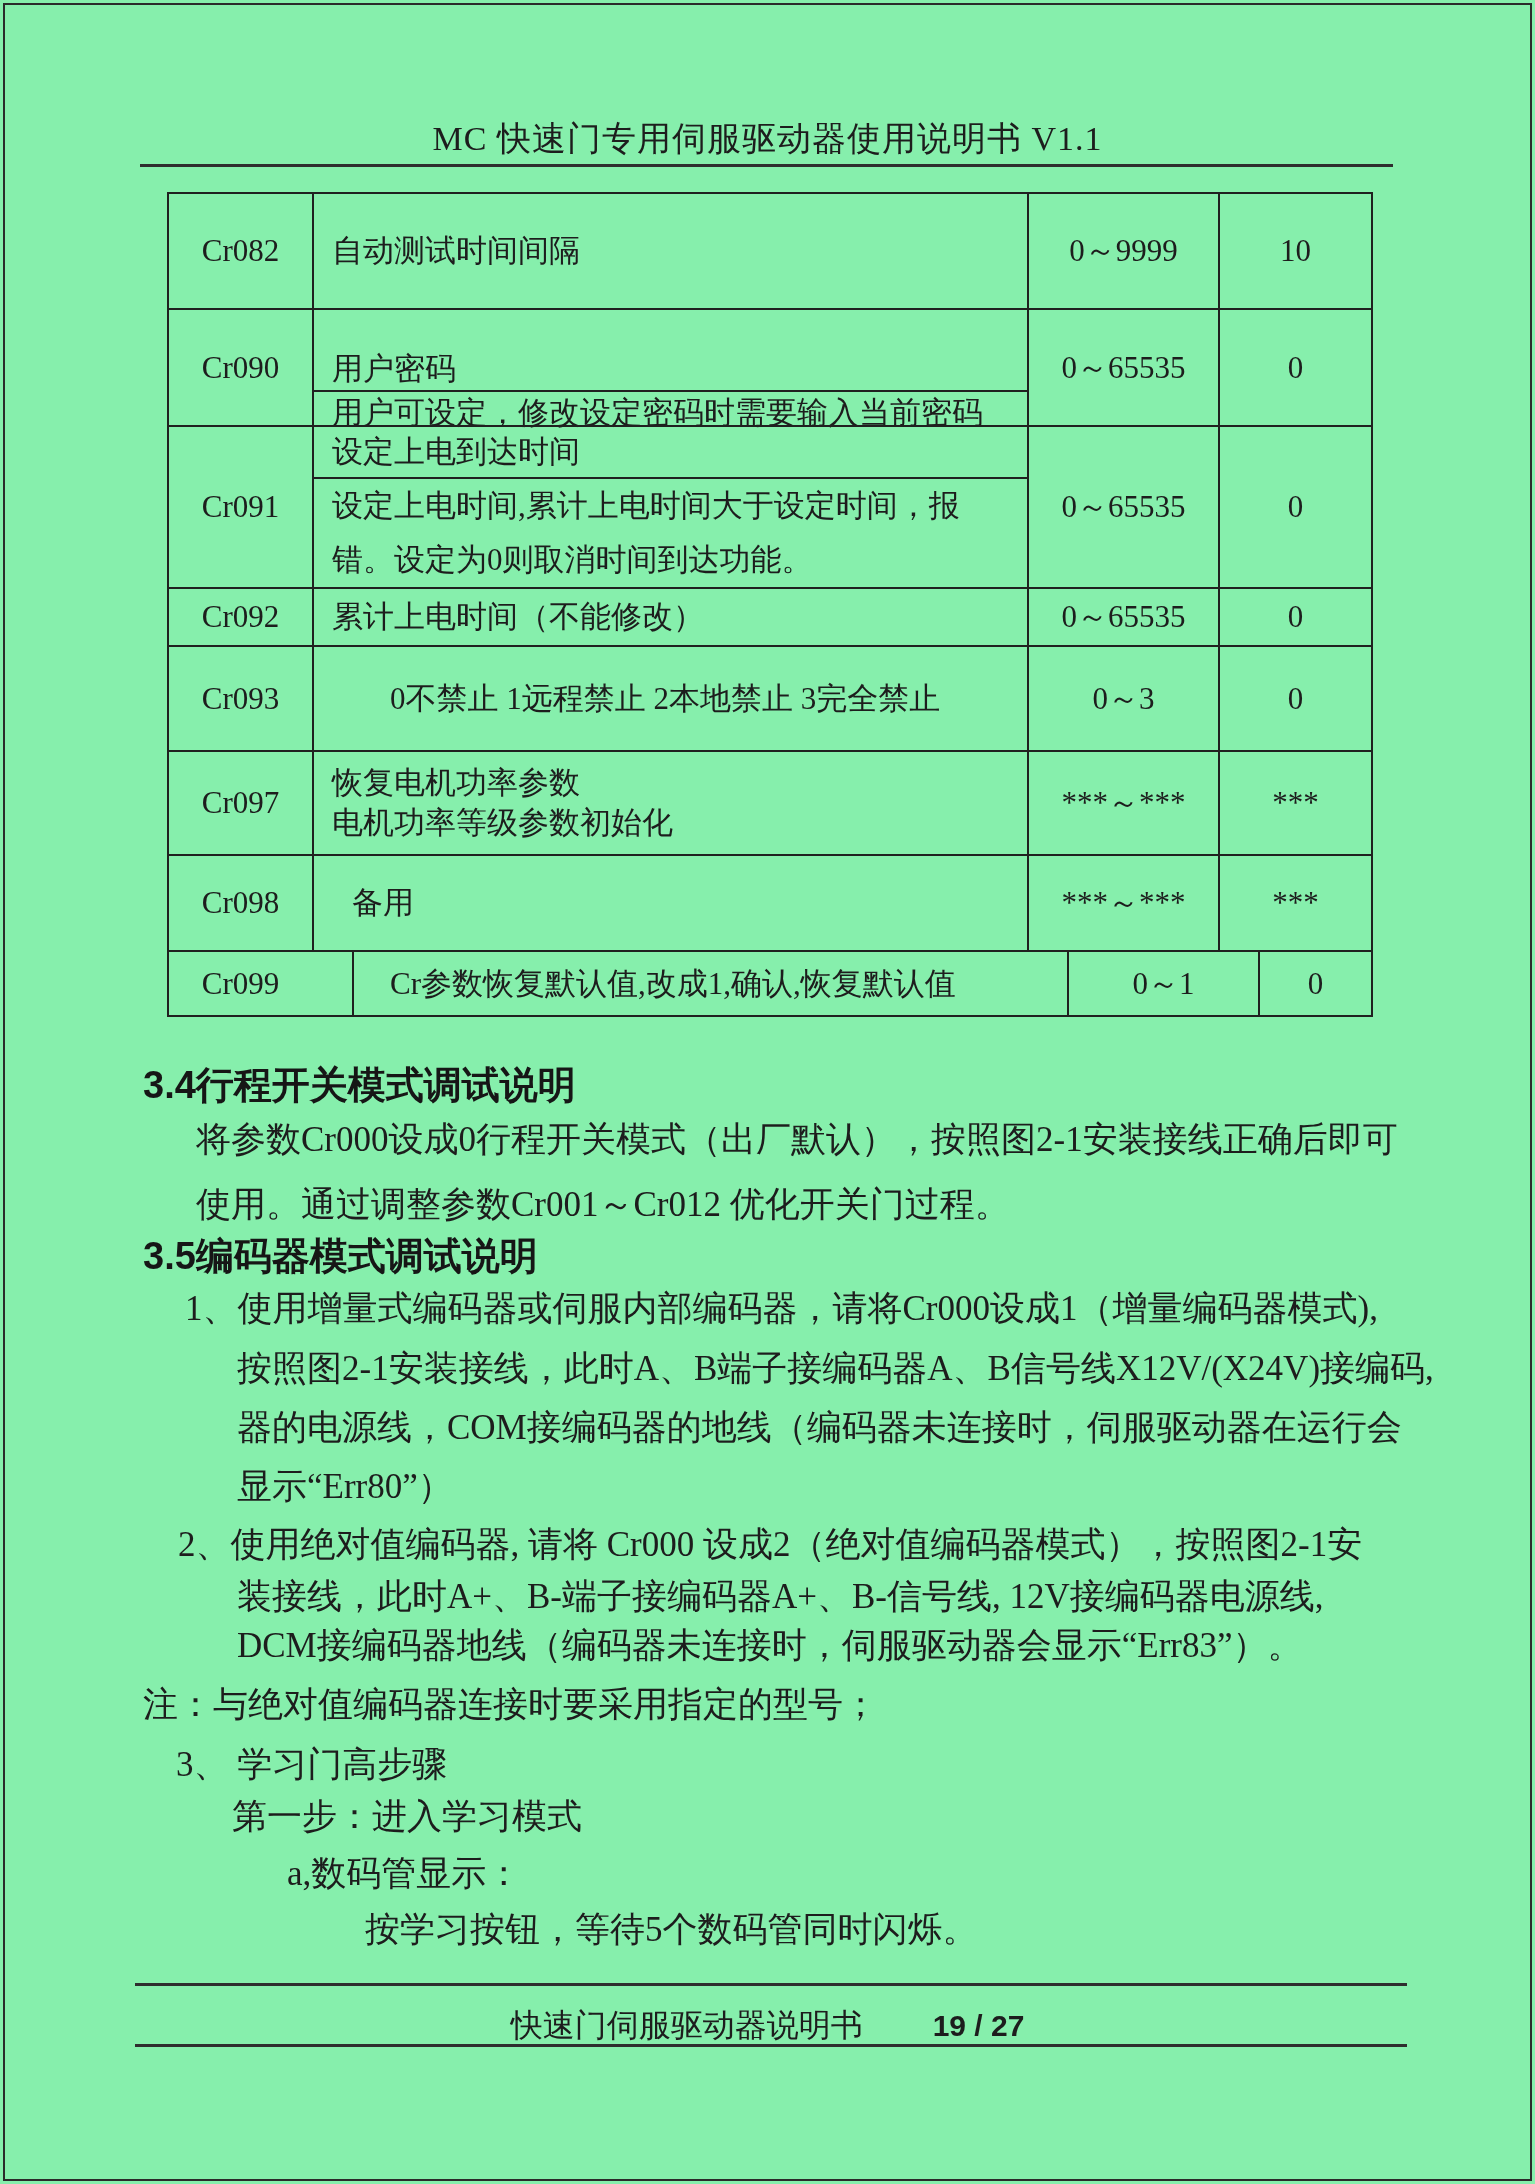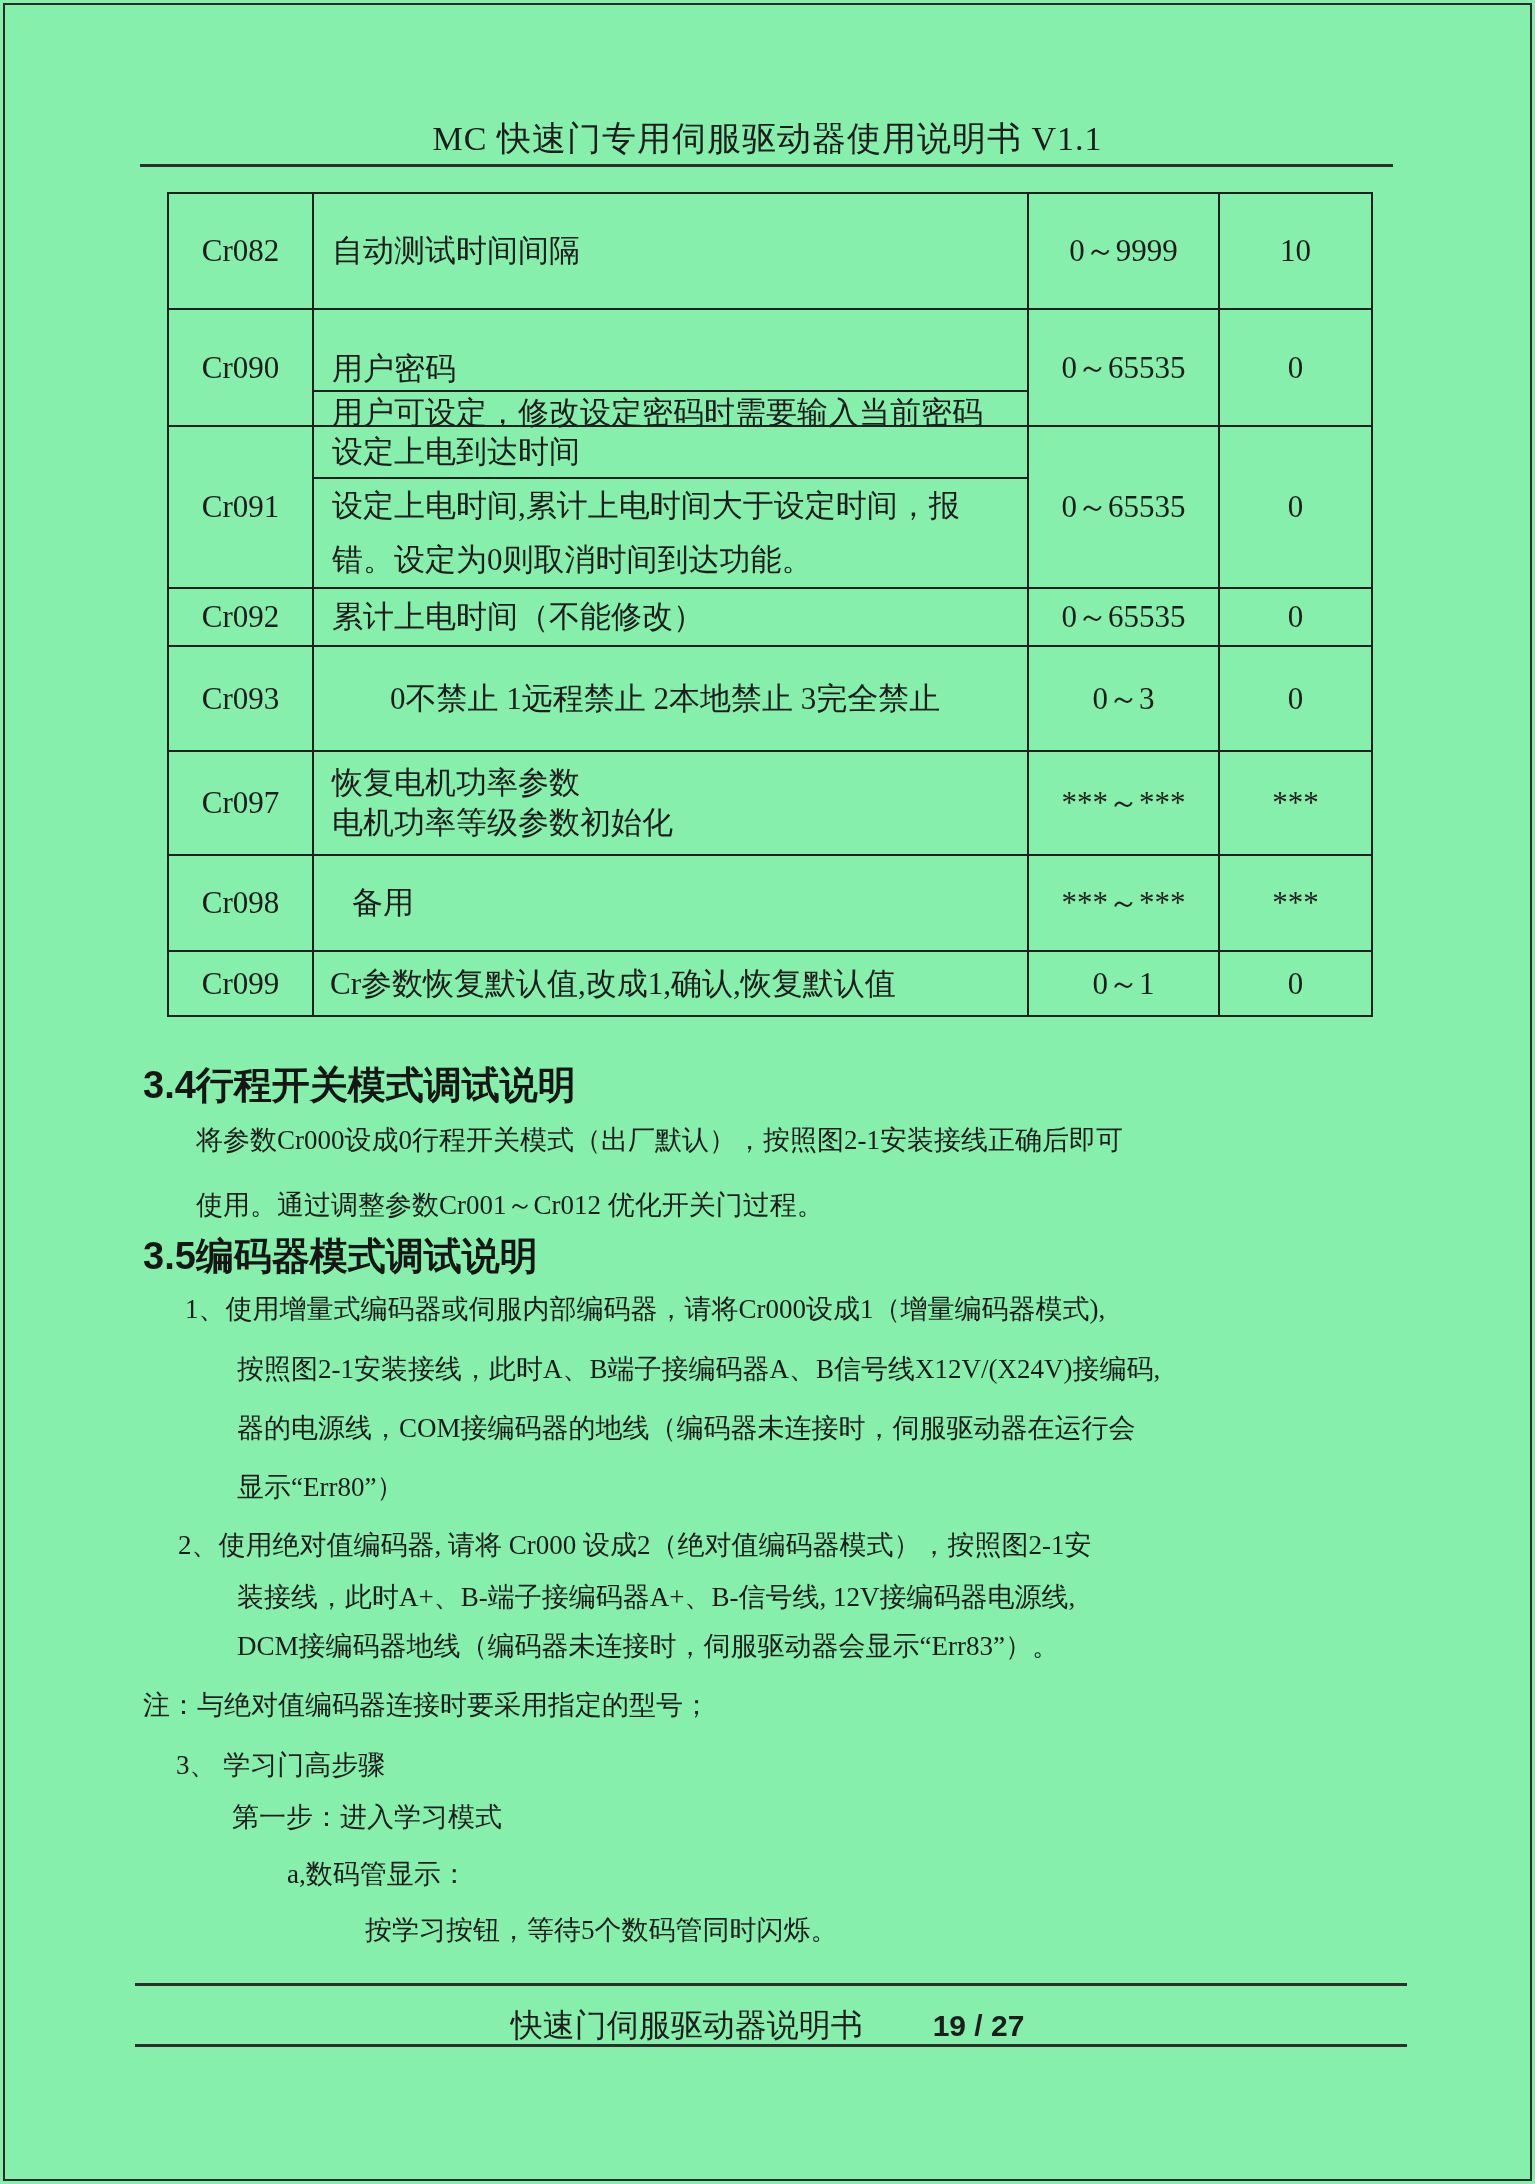--- a/index.html
+++ b/index.html
@@ -24,27 +24,27 @@
   .c2{width:715px;border-left:2px solid #202020;padding-left:18px;}
   .c3{width:191px;border-left:2px solid #202020;justify-content:center;}
   .c4{flex:1;border-left:2px solid #202020;justify-content:center;}
   .c2split{width:715px;border-left:2px solid #202020;display:flex;flex-direction:column;box-sizing:border-box;}
   .sub{display:flex;align-items:center;padding-left:18px;font-size:31px;box-sizing:border-box;}
   .sub1{border-bottom:2px solid #202020;}
   .sub2{flex:1;}
   .lh-tall{line-height:54px;padding-right:8px;}
   .indent-lg{padding-left:76px;}
   .pad-38{padding-left:38px;}
-  .pad-32{padding-left:16px;}
+  .pad-32{padding-left:36px;margin-left:40px;}
   .two-line{display:block;line-height:40px;}
 
   
   .sh{position:absolute;font-size:38px;font-weight:bold;white-space:nowrap;
       font-family:"Liberation Sans","DejaVu Sans",sans-serif;color:#161616;}
-  .bl{position:absolute;font-size:27px;line-height:36px;white-space:nowrap;}
+  .bl{position:absolute;font-size:35px;line-height:36px;white-space:nowrap;}
 
   
   .footer{position:absolute;top:2004px;left:0;width:100%;display:flex;justify-content:center;align-items:center;gap:70px;}
   .footer-doc{font-size:32px;white-space:nowrap;}
   .footer-page{font-size:30px;font-family:"Liberation Sans","DejaVu Sans",sans-serif;font-weight:bold;white-space:nowrap;}
 </style>
 </head>
 <body>
 
 <div class="page">

